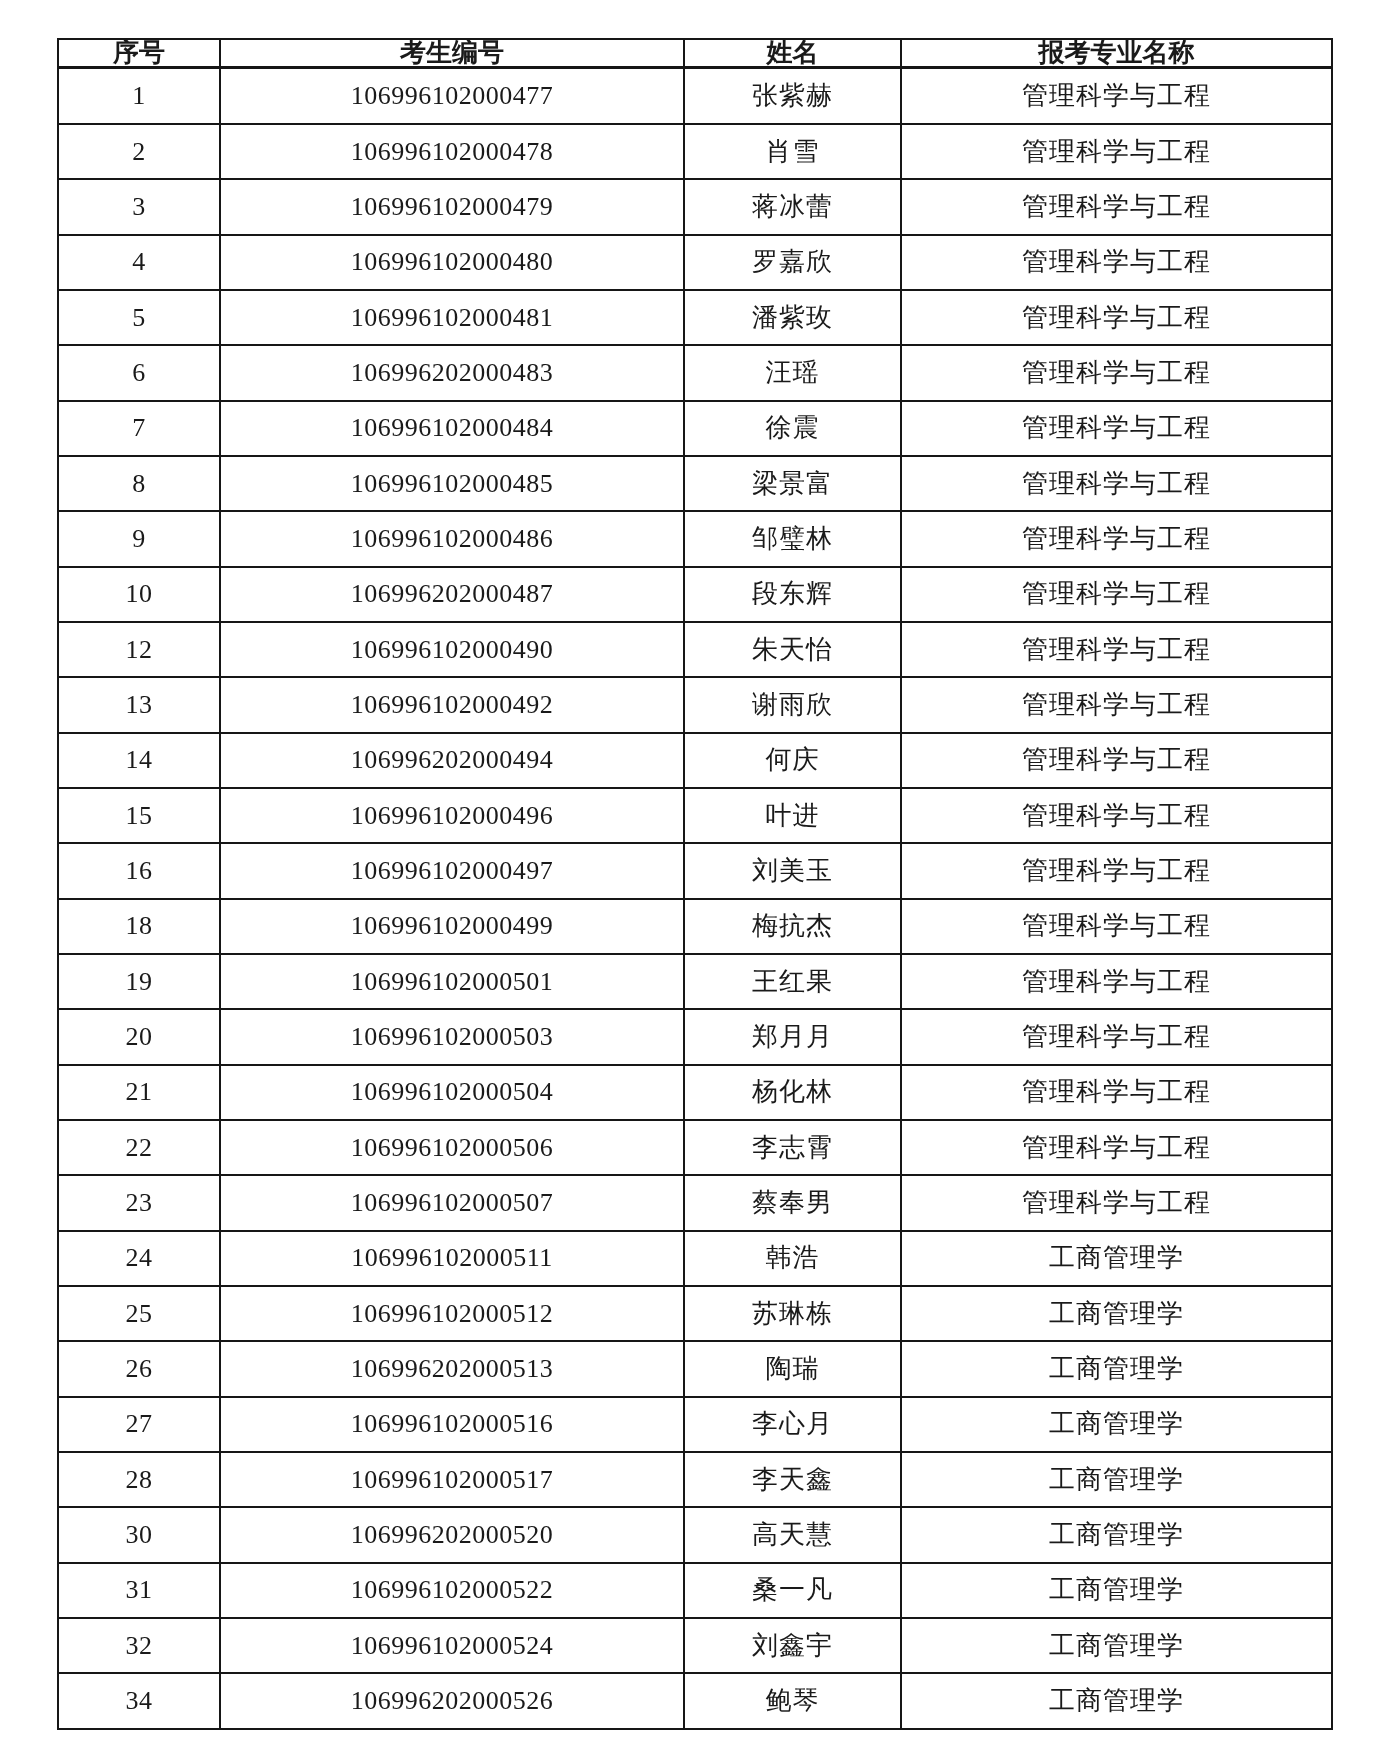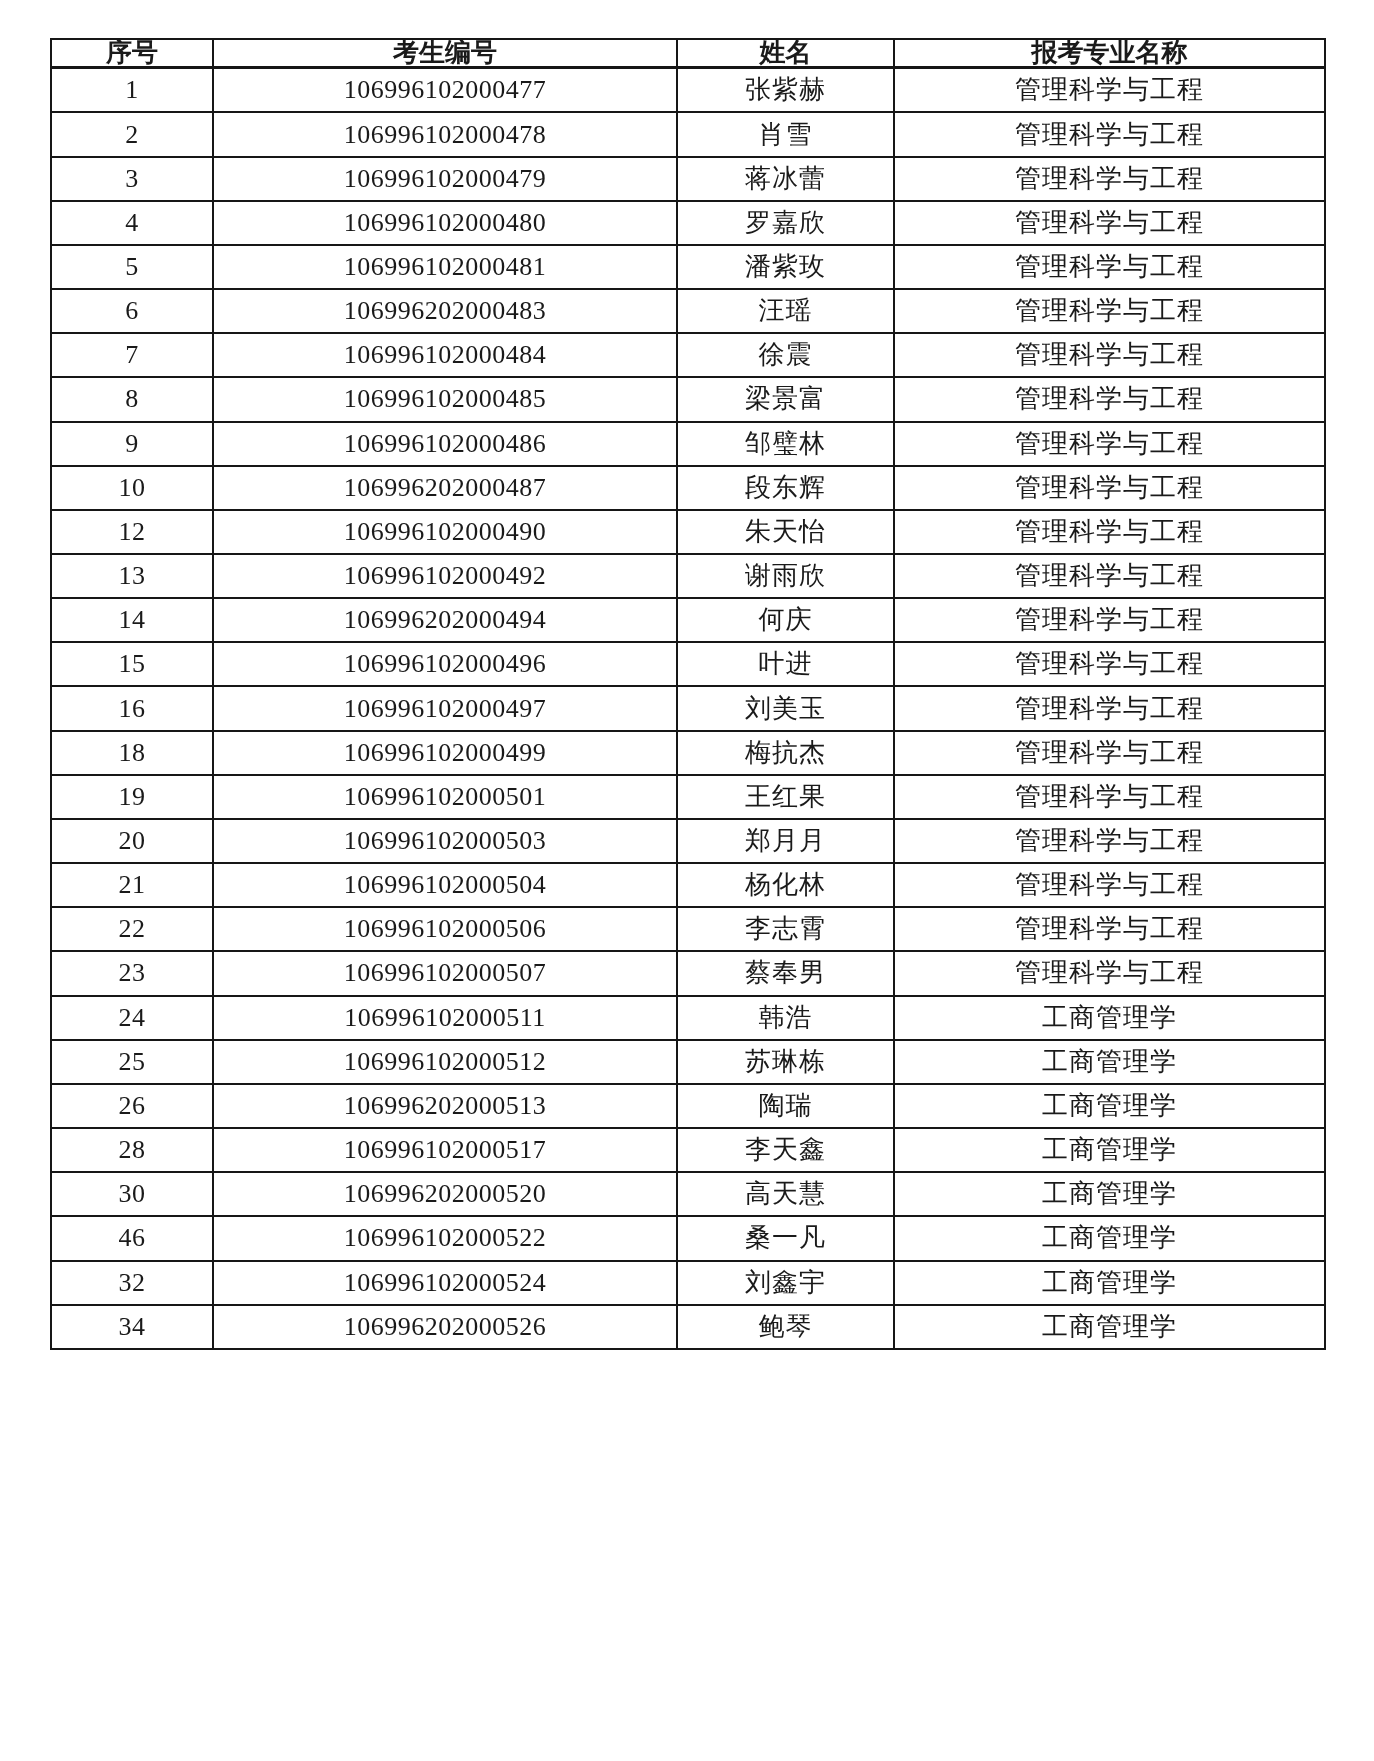--- a/index.html
+++ b/index.html
@@ -17,24 +17,24 @@
   }
   .page {
     position: absolute;
     left: 0; top: 0;
     width: 1374px;
     height: 1761px;
     background: #ffffff;
   }
   table.candidate-table {
     position: absolute;
-    left: 50px;
+    left: 57px;
     top: 38px;
     width: 1274px;
-    height: 1312px;
+    height: 1692px;
     border-collapse: collapse;
     table-layout: fixed;
     background: #ffffff;
   }
   table.candidate-table th,
   table.candidate-table td {
     border: 2px solid #161616;
     text-align: center;
     vertical-align: middle;
     padding: 0 4px;
@@ -217,33 +217,39 @@
           <td class="cell-name">苏琳栋</td>
           <td class="cell-major">工商管理学</td>
         </tr>
         <tr>
           <td class="cell-serial">26</td>
           <td class="cell-candidate-id">106996202000513</td>
           <td class="cell-name">陶瑞</td>
           <td class="cell-major">工商管理学</td>
         </tr>
         <tr>
+          <td class="cell-serial">27</td>
+          <td class="cell-candidate-id">106996102000516</td>
+          <td class="cell-name">李心月</td>
+          <td class="cell-major">工商管理学</td>
+        </tr>
+        <tr>
           <td class="cell-serial">28</td>
           <td class="cell-candidate-id">106996102000517</td>
           <td class="cell-name">李天鑫</td>
           <td class="cell-major">工商管理学</td>
         </tr>
         <tr>
           <td class="cell-serial">30</td>
           <td class="cell-candidate-id">106996202000520</td>
           <td class="cell-name">高天慧</td>
           <td class="cell-major">工商管理学</td>
         </tr>
         <tr>
-          <td class="cell-serial">46</td>
+          <td class="cell-serial">31</td>
           <td class="cell-candidate-id">106996102000522</td>
           <td class="cell-name">桑一凡</td>
           <td class="cell-major">工商管理学</td>
         </tr>
         <tr>
           <td class="cell-serial">32</td>
           <td class="cell-candidate-id">106996102000524</td>
           <td class="cell-name">刘鑫宇</td>
           <td class="cell-major">工商管理学</td>
         </tr>

